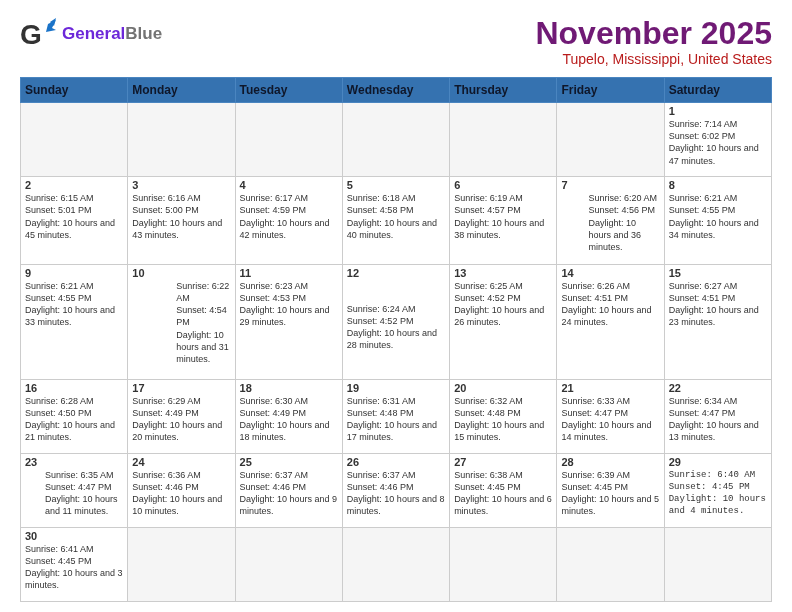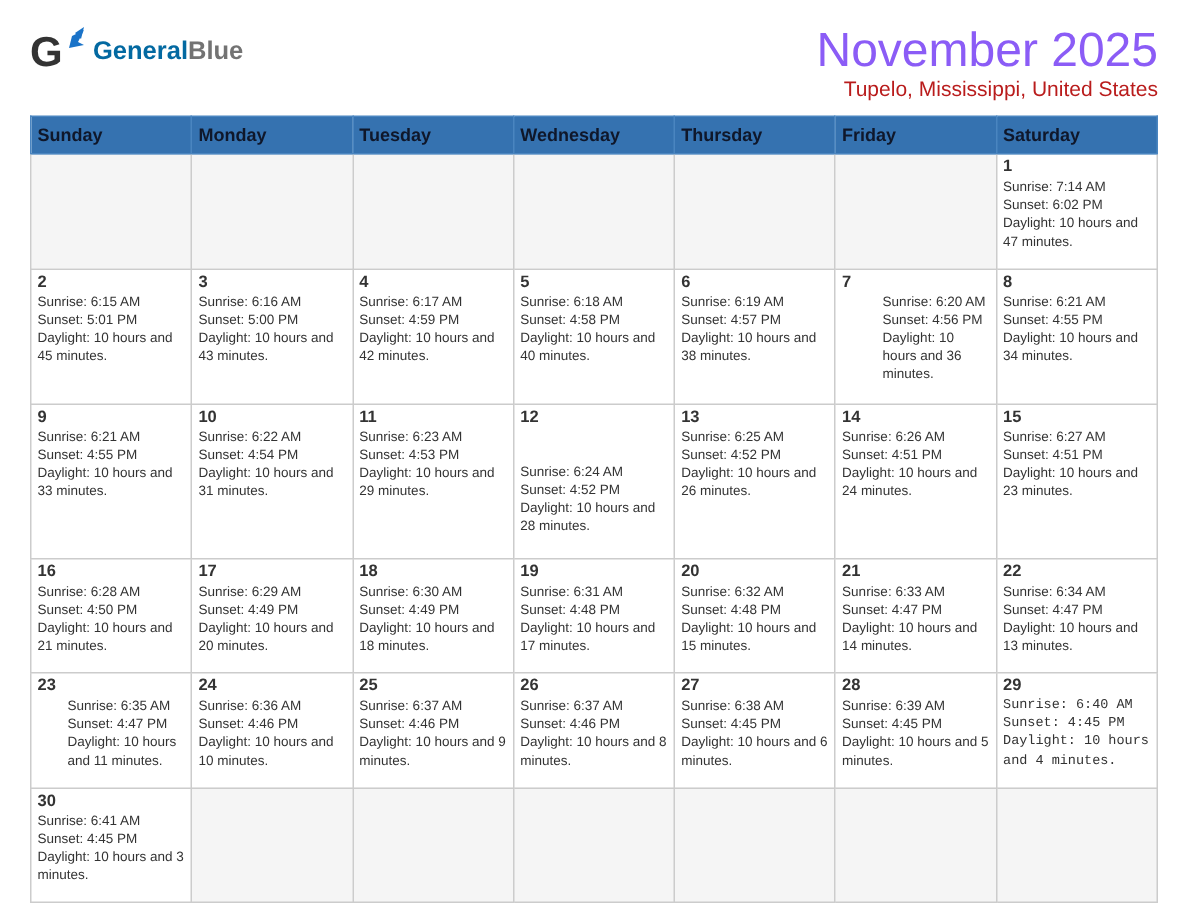--- a/index.html
+++ b/index.html
@@ -26,22 +26,22 @@
     .logo {
       display: flex;
       flex-direction: column;
       align-items: flex-start;
     }
     .title-block {
       text-align: right;
     }
     .title-block h1 {
       font-size: 32px;
-      font-weight: normal;
-      color: #8b5cf6;
+      font-weight: bold;
+      color: #701a75;
       line-height: 1.1;
       text-align: right;
     }
     .title-block h2 {
       font-size: 14px;
       color: #b91c1c;
       font-weight: normal;
     }
     .calendar {
       border: 1px solid #ccc;
@@ -101,21 +101,21 @@
   <div class="header">
     <div class="logo">
       <div class="logo-wrapper">
         <svg class="logo-icon" width="36" height="36" viewBox="0 0 36 36">
           <text y="28" font-size="28" font-family="Arial" font-weight="bold" fill="#333">G</text>
           <polygon points="28,8 36,4 32,12 36,14 26,16" fill="#1a73c8"></polygon>
           <polygon points="30,6 36,2 34,10" fill="#1a73c8"></polygon>
         </svg>
         <div>
           <div style="font-size:17px;font-weight:bold;color:#333;line-height:1.1;">
-            <span style="color:#0369a1;">General</span><span style="color:#737373;">Blue</span>
+            <span style="color:#6d28d9;">General</span><span style="color:#737373;">Blue</span>
           </div>
         </div>
       </div>
     </div>
     <div class="title-block">
       <h1>November 2025</h1>
       <h2>Tupelo, Mississippi, United States</h2>
     </div>
   </div>
 
@@ -192,21 +192,21 @@
         </tr>
         <tr>
           <td>
             <span class="day-num">9</span>
             <div class="day-info" style="white-space: pre-line;">Sunrise: 6:21 AM
 Sunset: 4:55 PM
 Daylight: 10 hours and 33 minutes.</div>
           </td>
           <td>
             <span class="day-num">10</span>
-            <div class="day-info" style="white-space: pre-line;">Sunrise: 6:22 AM
+            <div class="day-info" style="white-space: pre-line; margin-left: 44px;">Sunrise: 6:22 AM
 Sunset: 4:54 PM
 Daylight: 10 hours and 31 minutes.</div>
           </td>
           <td>
             <span class="day-num">11</span>
             <div class="day-info" style="white-space: pre-line;">Sunrise: 6:23 AM
 Sunset: 4:53 PM
 Daylight: 10 hours and 29 minutes.</div>
           </td>
           <td>

